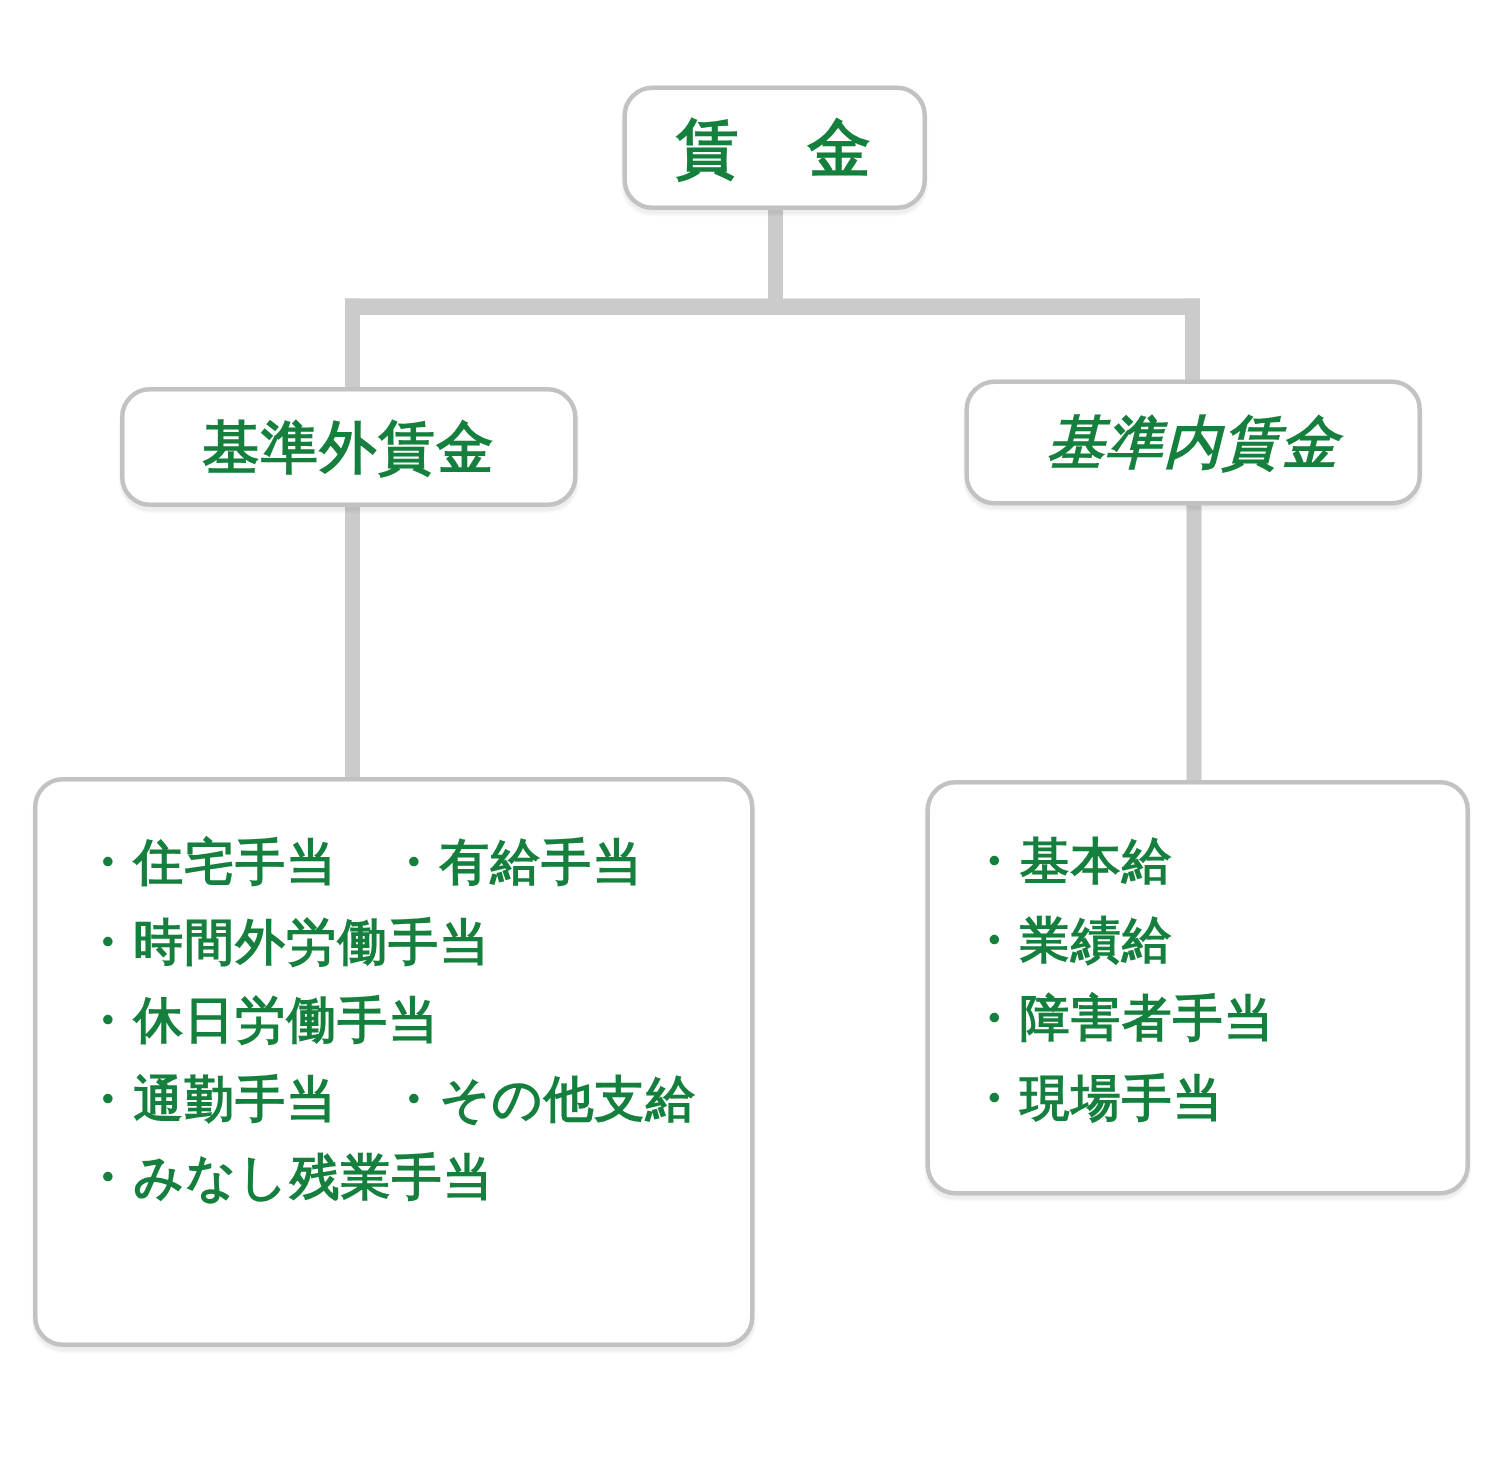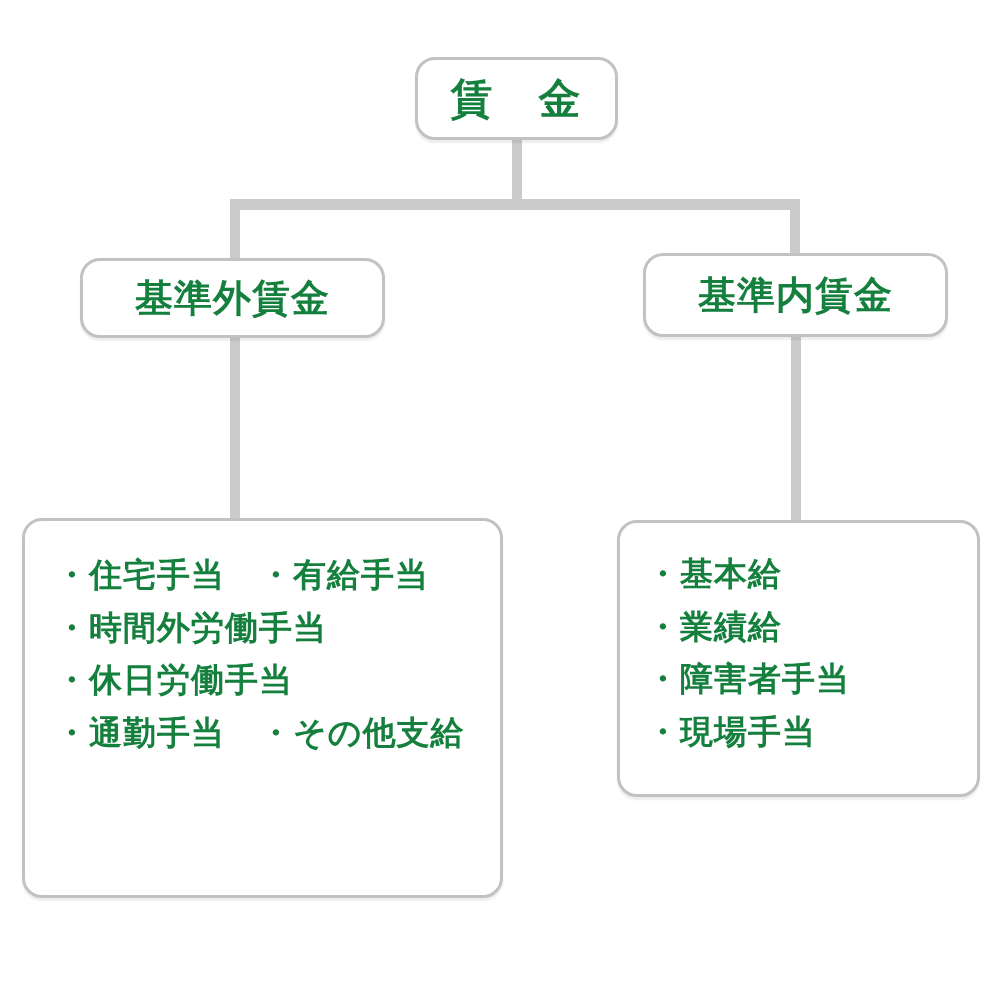--- a/index.html
+++ b/index.html
@@ -51,20 +51,21 @@
   .node-left-branch {
     left: 80px; top: 258px; width: 305px; height: 80px;
     font-size: 38px;
     letter-spacing: 1px;
     font-family: Liberation Serif, serif;
   }
   .node-right-branch {
     left: 643px; top: 253px; width: 305px; height: 84px;
     font-size: 38px;
     letter-spacing: 1px;
+    font-style: italic;
   }
   .node-list {
     font-size: 33px;
     letter-spacing: 1px;
   }
   .node-left-list {
     left: 22px; top: 518px; width: 481px; height: 380px;
     padding: 28px 10px 4px 30px;
   }
   .node-right-list {
@@ -100,20 +101,21 @@
 
   <div class="node node-label node-right-branch">
     <span>基準内賃金</span>
   </div>
 
   <div class="node node-list node-left-list">
     <div class="list-item">・住宅手当　・有給手当</div>
     <div class="list-item">・時間外労働手当</div>
     <div class="list-item">・休日労働手当</div>
     <div class="list-item">・通勤手当　・その他支給</div>
+    <div class="list-item">・みなし残業手当</div>
   </div>
 
   <div class="node node-list node-right-list">
     <div class="list-item">・基本給</div>
     <div class="list-item">・業績給</div>
     <div class="list-item">・障害者手当</div>
     <div class="list-item">・現場手当</div>
   </div>
 
 </div>

